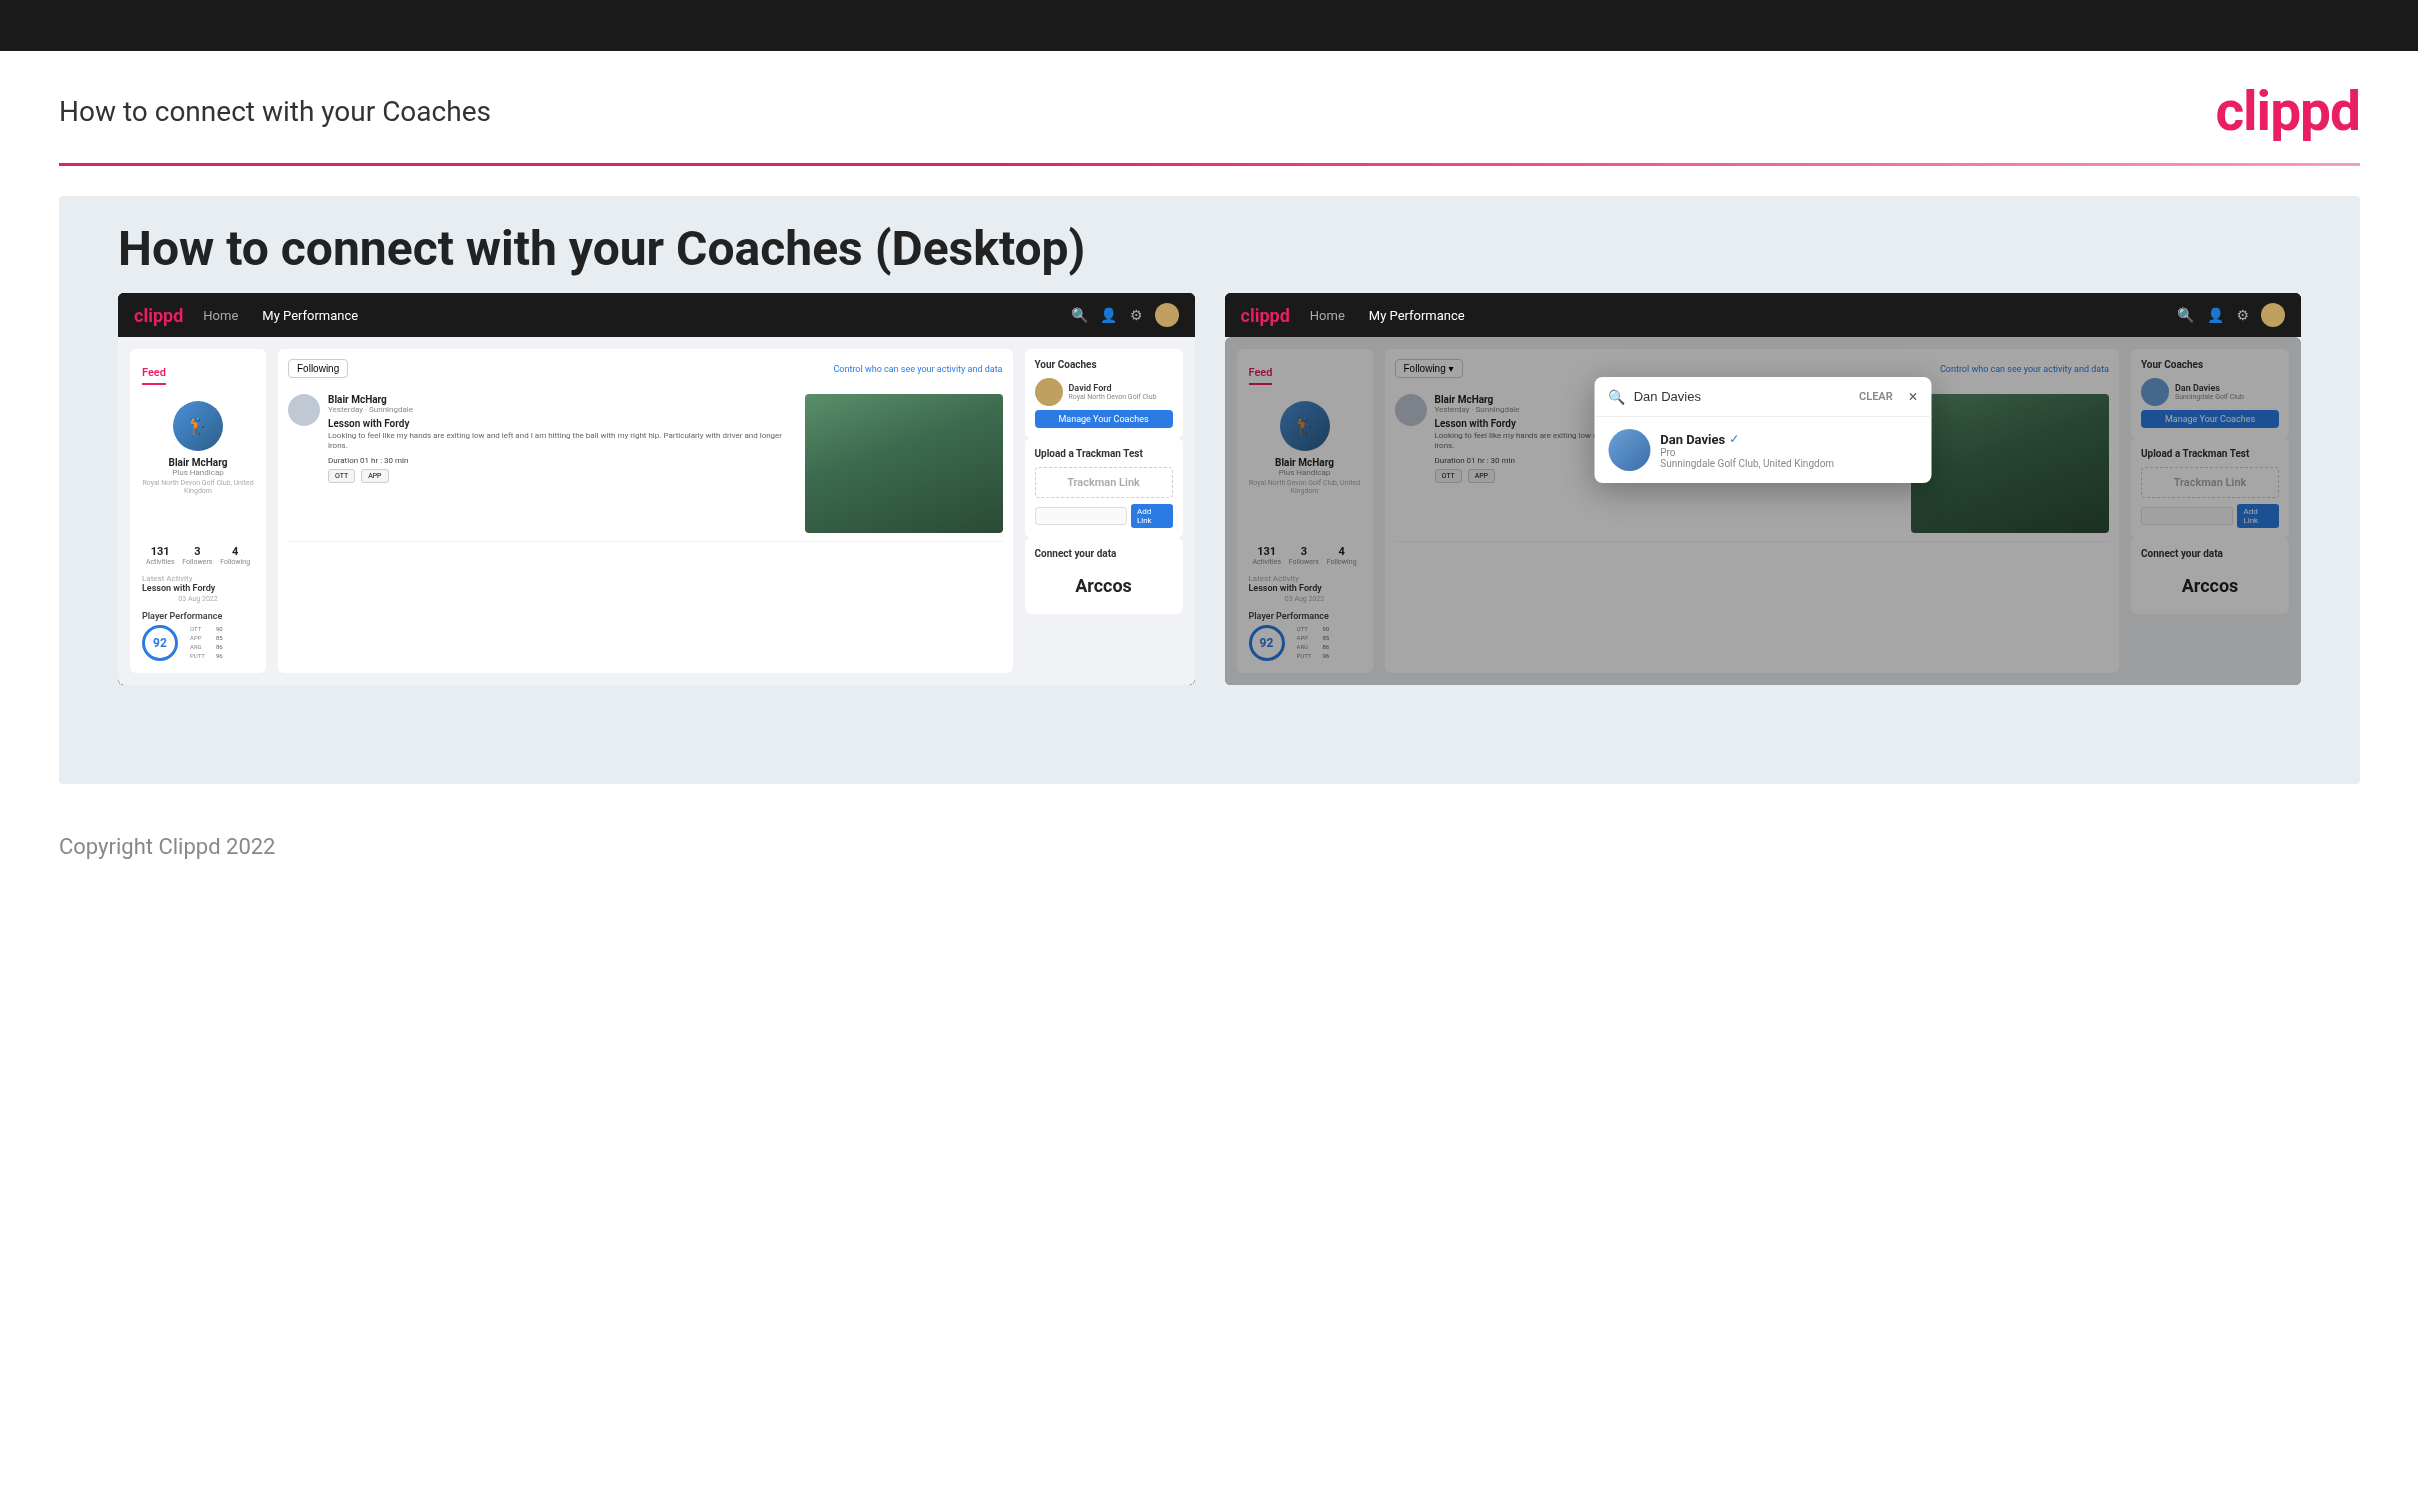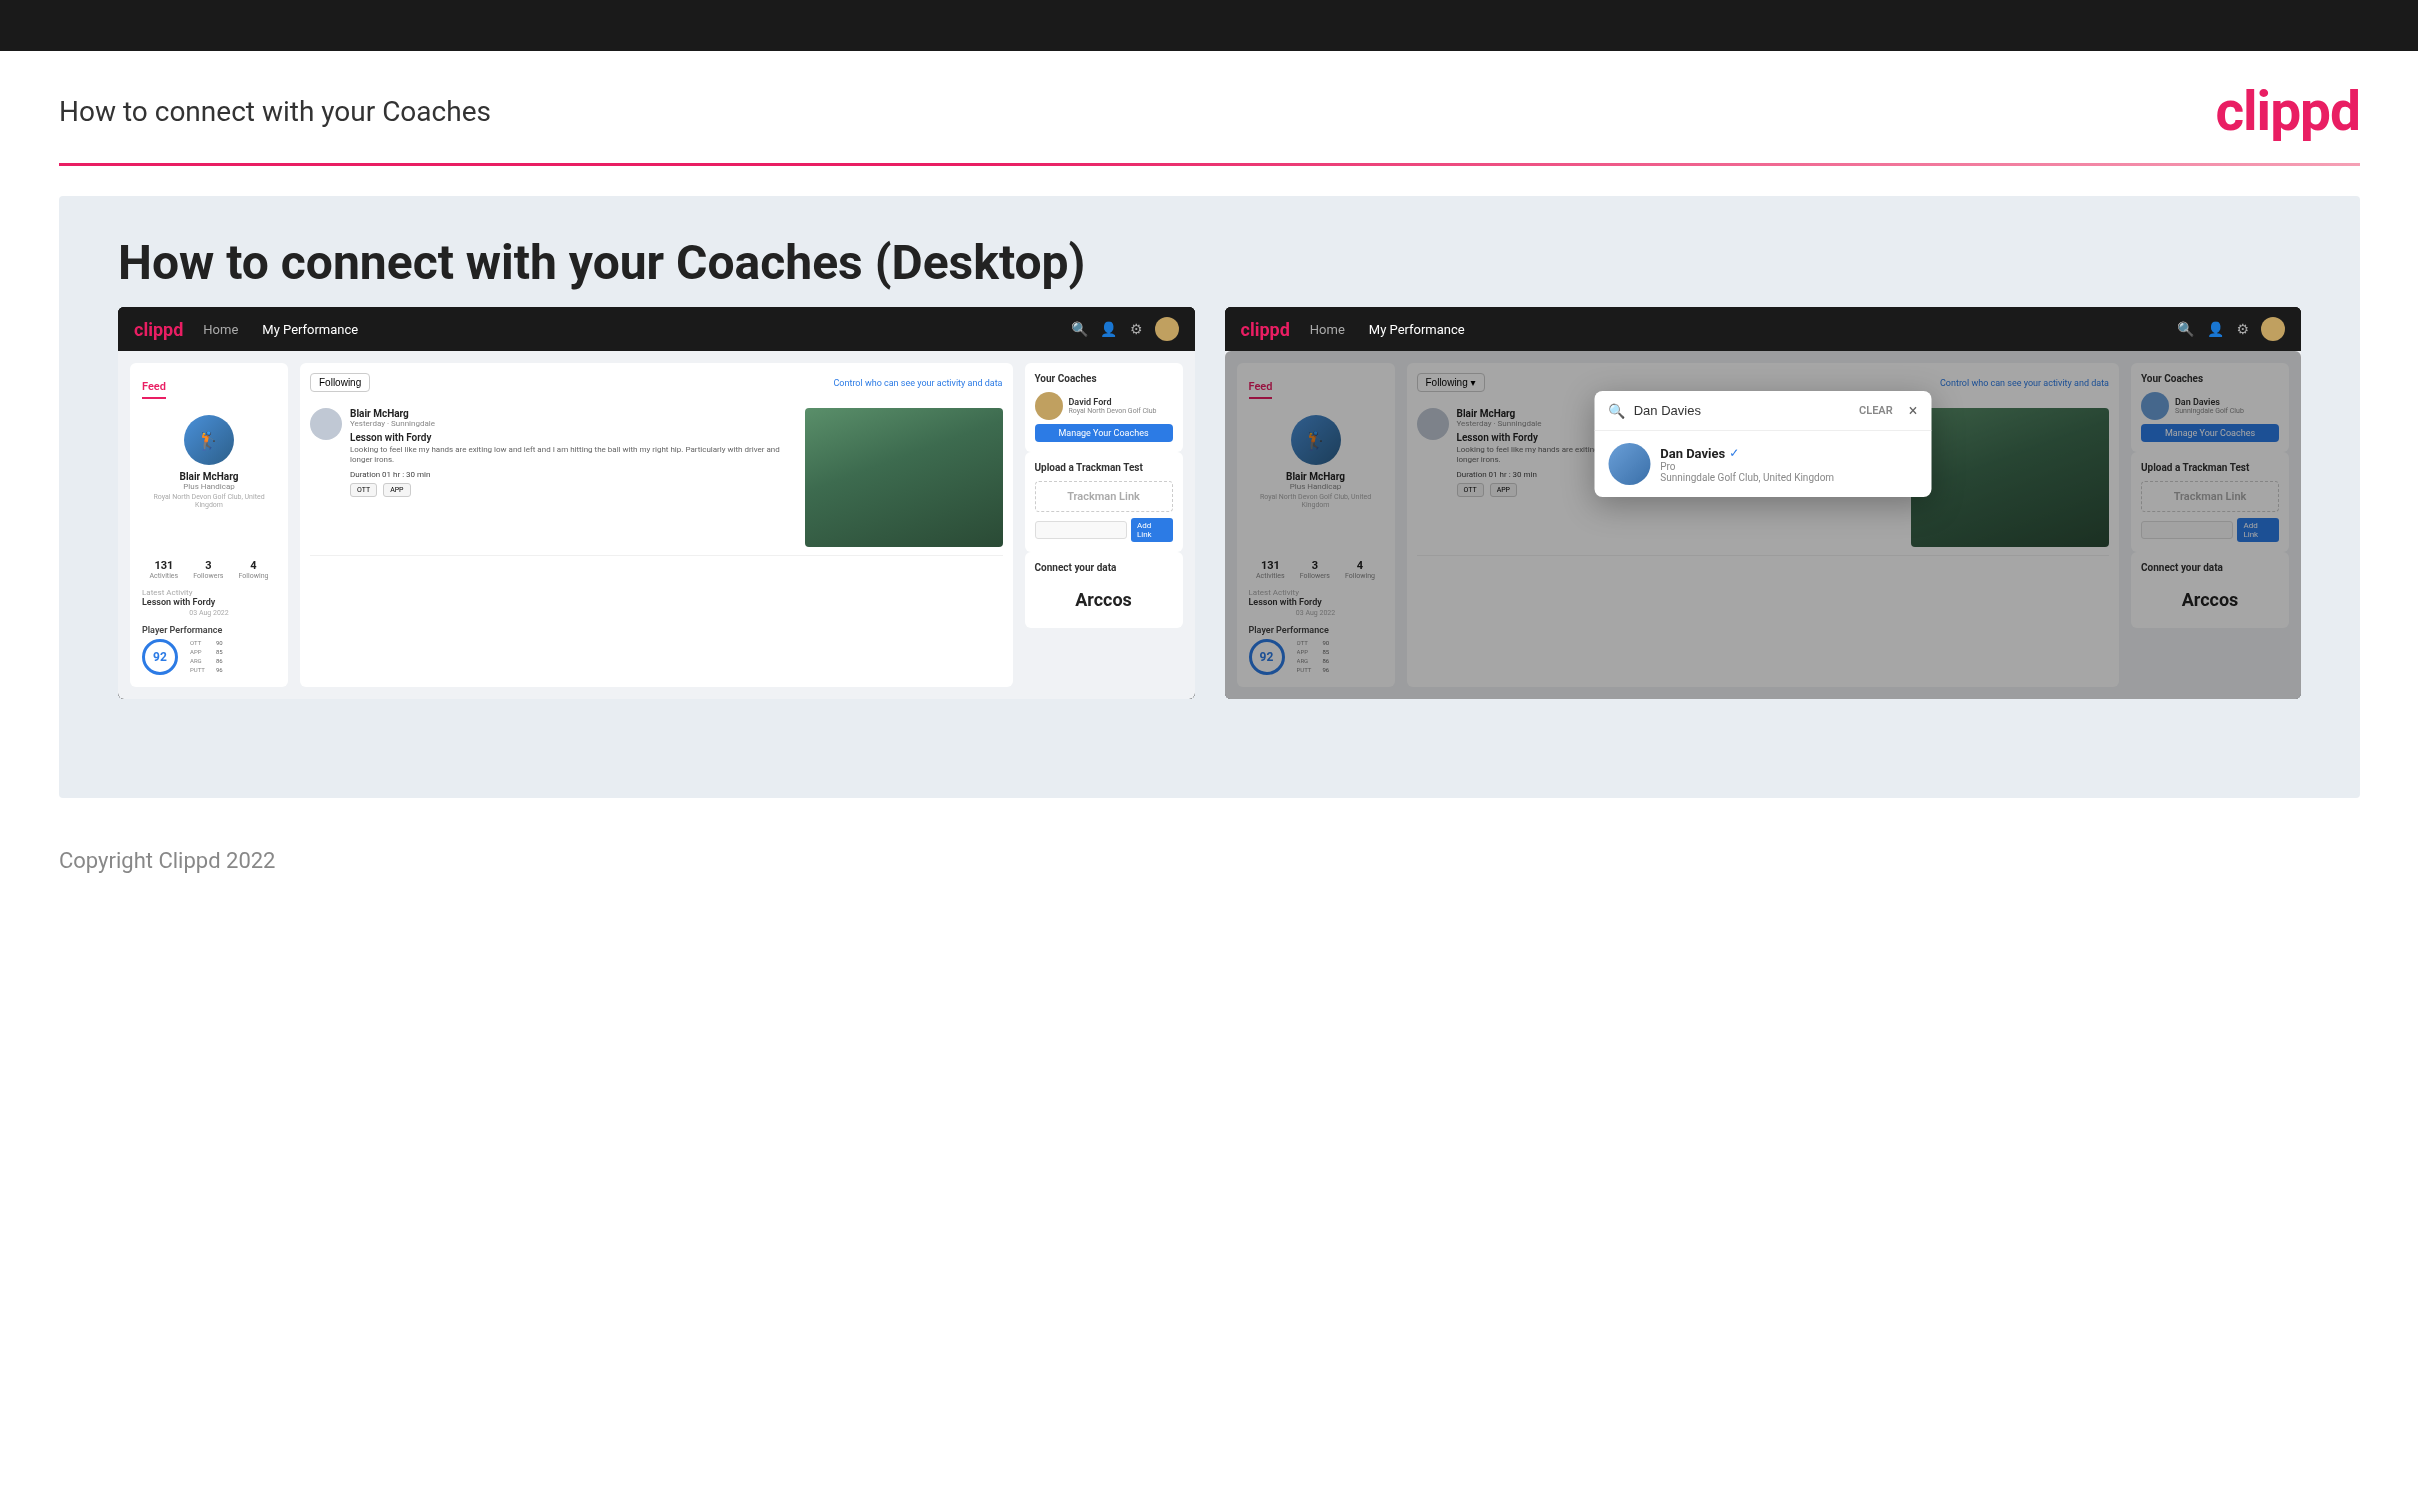--- a/index.html
+++ b/index.html
@@ -41,21 +41,21 @@
     .header-divider {
       height: 3px;
       background: linear-gradient(to right, #e91e63 40%, #f5a0b5 100%);
       margin: 0 59px;
     }
 
     
     .main-content {
       background: #e8edf2;
       margin: 30px 59px;
-      padding: 38px 59px 59px 59px;
+      padding: 24px 59px 59px 59px;
       border-radius: 4px;
     }
 
     .content-title {
       font-size: 48px;
       font-weight: 700;
       color: #222;
       margin-bottom: 16px;
     }
     .content-subtitle {
@@ -122,21 +122,21 @@
       background: #f0f2f5;
       display: flex;
       padding: 12px;
       gap: 12px;
       min-height: 277px;
     }
 
     
     .mock-left {
       background: #fff;
-      width: 158px;
+      width: 136px;
       border-radius: 6px;
       padding: 12px;
       flex-shrink: 0;
     }
     .mock-feed-label {
       font-size: 11px;
       color: #e91e63;
       font-weight: 600;
       margin-bottom: 8px;
       border-bottom: 2px solid #e91e63;

